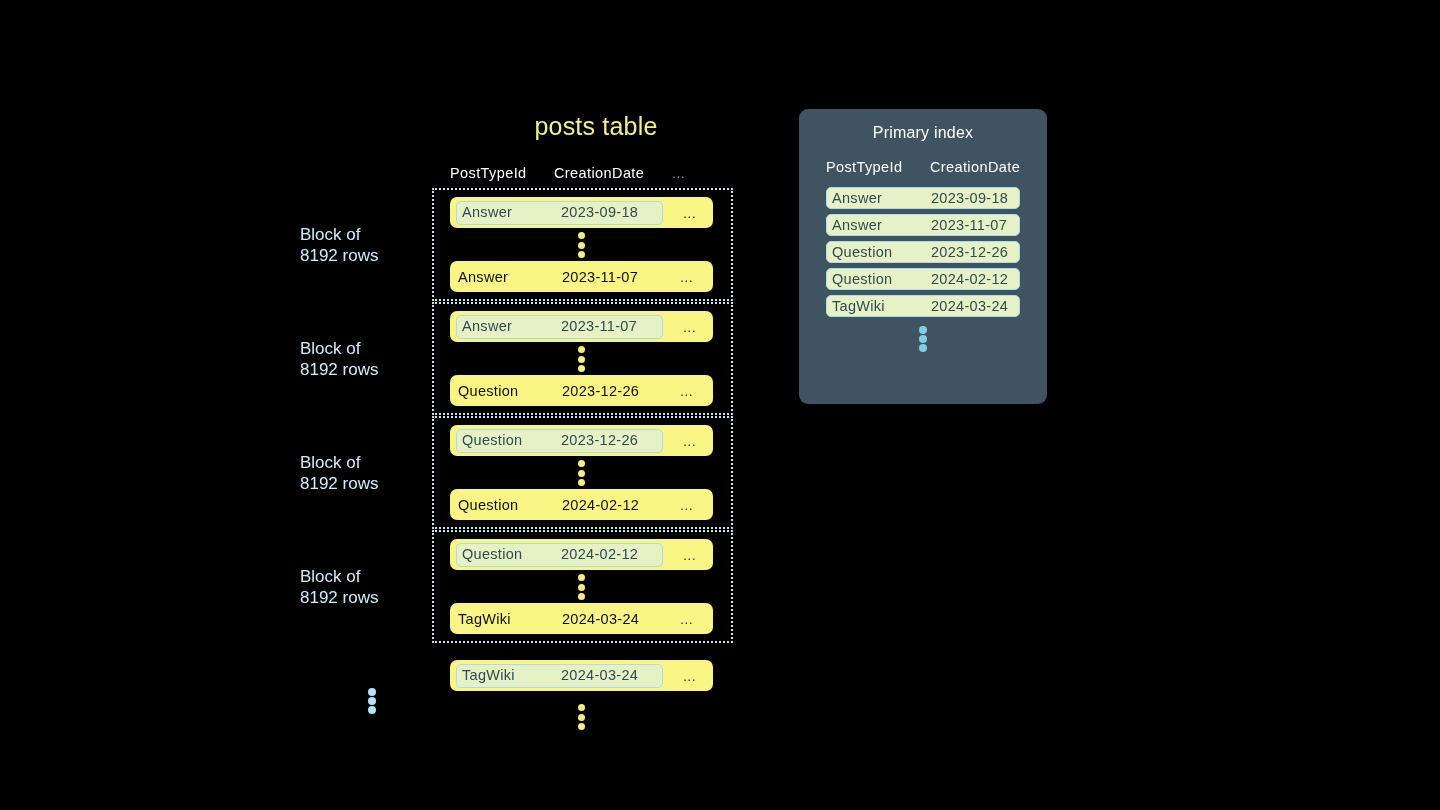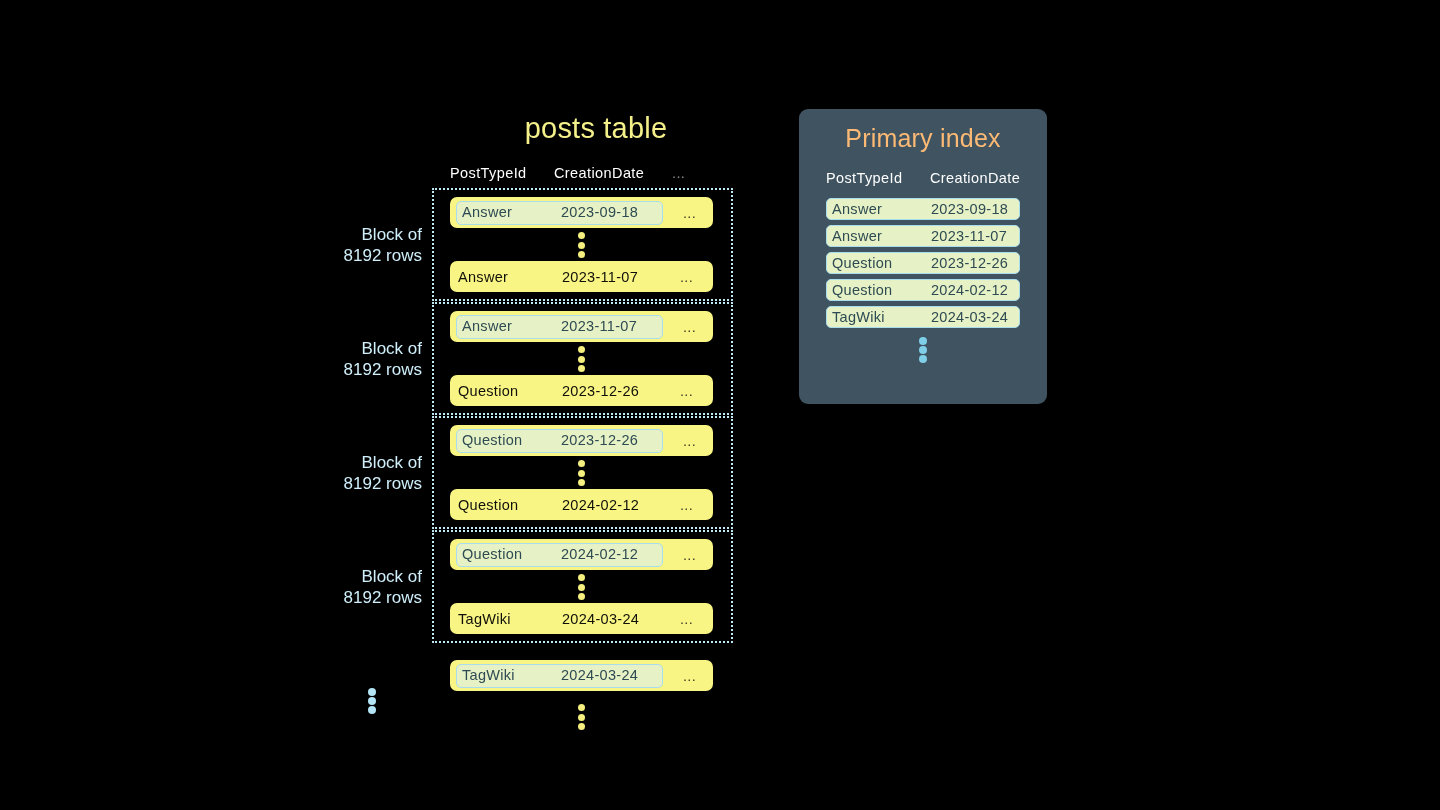--- a/index.html
+++ b/index.html
@@ -30,21 +30,21 @@
 
   #posts-title {
     position: absolute;
     left: 0;
     top: 0;
     width: 460px;
     text-align: center;
     
     padding-left: 132px;
     color: #f4f08a;
-    font-size: 29px;
+    font-size: 25px;
     font-weight: 400;
     letter-spacing: .2px;
   }
 
   #posts-header {
     position: absolute;
     left: 150px;
     top: 53px;
     width: 274px;
     display: flex;
@@ -80,21 +80,21 @@
     border: 2px dotted #bfe9f5;
     border-radius: 1px;
   }
 
   .block-label {
     position: absolute;
     left: 0;
     top: 50%;
     transform: translateY(-50%);
     width: 122px;
-    text-align: right;
+    text-align: left;
     color: #cfeffb;
     font-size: 17px;
     line-height: 21px;
   }
 
   
   .row {
     position: absolute;
     left: 150px;
     width: 263px;
@@ -208,22 +208,22 @@
     top: 109px;
     width: 248px;
     height: 295px;
     background: #3f5361;
     border-radius: 9px;
   }
 
   #index-title {
     margin-top: 15px;
     text-align: center;
-    color: #fdba74;
-    font-size: 25px;
+    color: #ffffff;
+    font-size: 16px;
     letter-spacing: .2px;
   }
 
   #index-header {
     margin-top: 17px;
     display: flex;
     justify-content: center;
     font-size: 14.5px;
     letter-spacing: .4px;
     white-space: pre;

